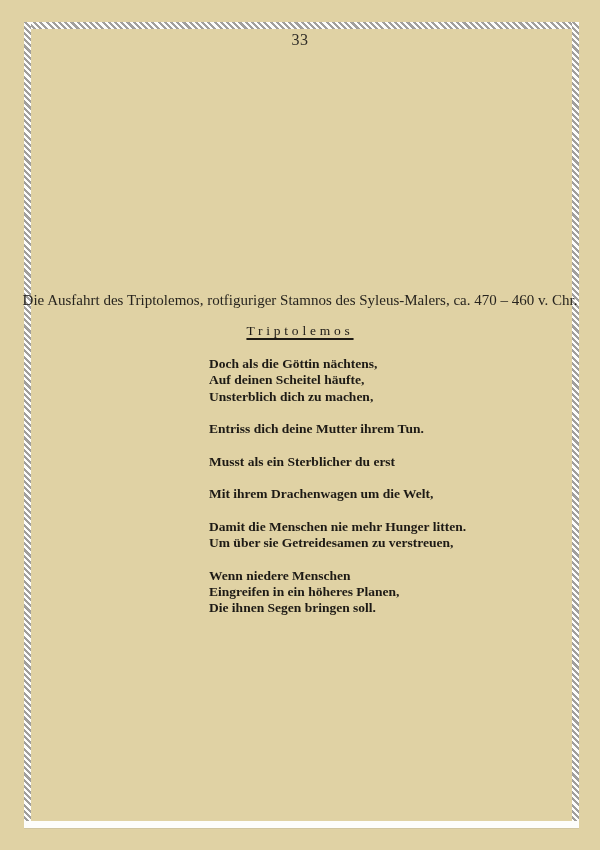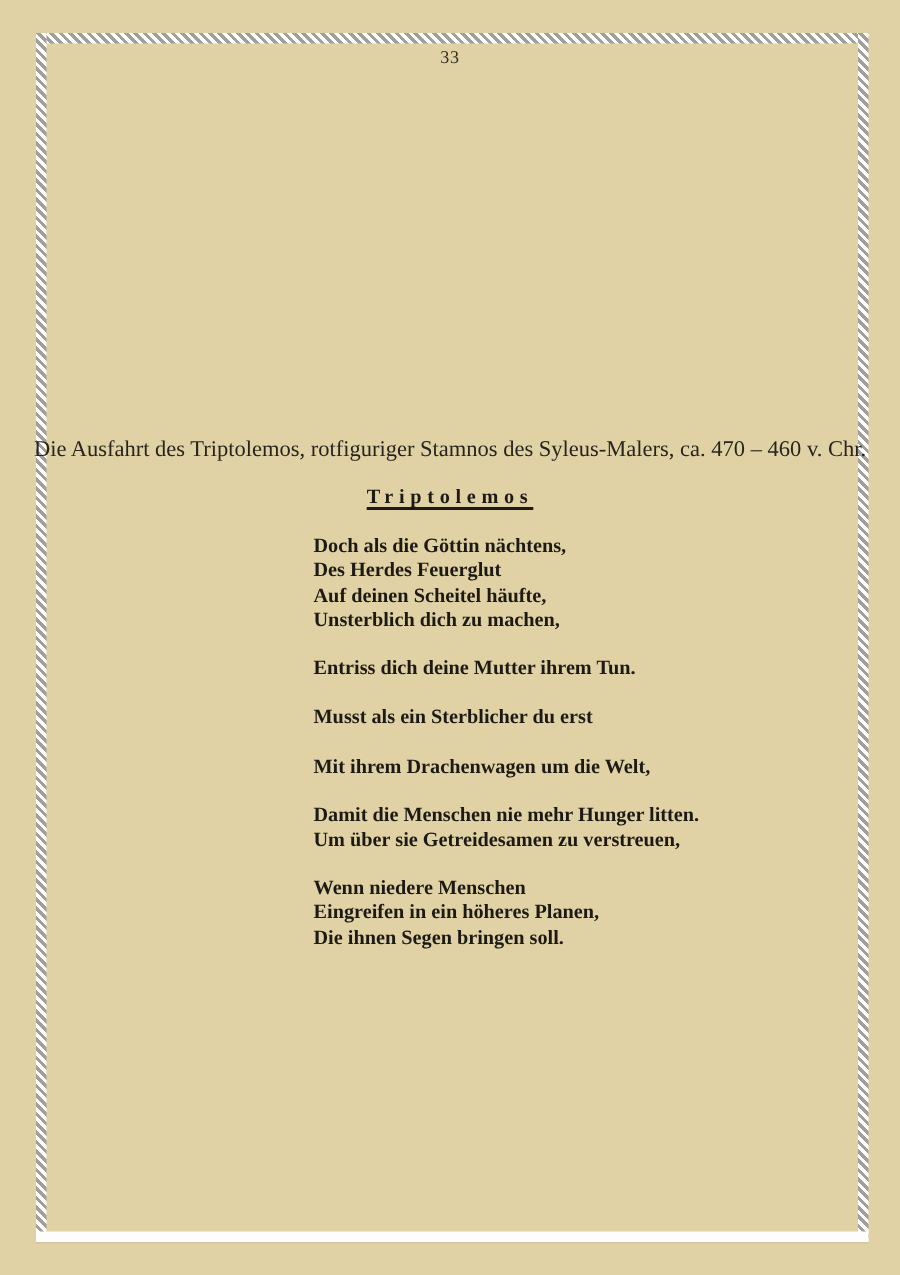--- a/index.html
+++ b/index.html
@@ -32,21 +32,21 @@
     position: absolute;
     left: 24px; top: 821px; width: 555px; height: 7px;
     background: #fdfdfb;
     box-shadow: 0 1px 0 rgba(160,158,152,0.25);
   }
 
   .page-number {
     position: absolute;
     top: 31px; left: 0; right: 0;
     text-align: center;
-    font-size: 12px;
+    font-size: 16px;
     letter-spacing: 0.5px;
     color: #312e28;
   }
 
   .figure-placeholder {
     position: absolute;
     left: 40px; top: 40px; right: 40px; height: 245px;
   }
 
   .figure-caption {
@@ -55,21 +55,21 @@
     text-align: center;
     font-size: 15px;
     color: #27241e;
   }
 
   .poem-title {
     position: absolute;
     top: 323px; left: 0; right: 0;
     text-align: center;
     font-size: 13.5px;
-    font-weight: bold;
+    font-weight: normal;
     letter-spacing: 0.28em;
     color: #1d1a15;
   }
   .poem-title span {
     text-decoration: underline;
     text-underline-offset: 3px;
     text-decoration-thickness: 1.5px;
   }
 
   .poem {
@@ -97,21 +97,20 @@
 
 <div class="figure-caption">Die Ausfahrt des Triptolemos, rotfiguriger Stamnos des Syleus-Malers, ca. 470 – 460 v. Chr.</div>
 
 <div class="poem-title">
   <span>Triptolemos</span>
 </div>
 
 <div class="poem">
     <div class="stanza">
       <div class="poem-line">Doch als die Göttin nächtens,</div>
-      <div class="poem-line">Des Herdes Feuerglut</div>
       <div class="poem-line">Auf deinen Scheitel häufte,</div>
       <div class="poem-line">Unsterblich dich zu machen,</div>
     </div>
     <div class="stanza">
       <div class="poem-line">Entriss dich deine Mutter ihrem Tun.</div>
     </div>
     <div class="stanza">
       <div class="poem-line">Musst als ein Sterblicher du erst</div>
     </div>
     <div class="stanza">

